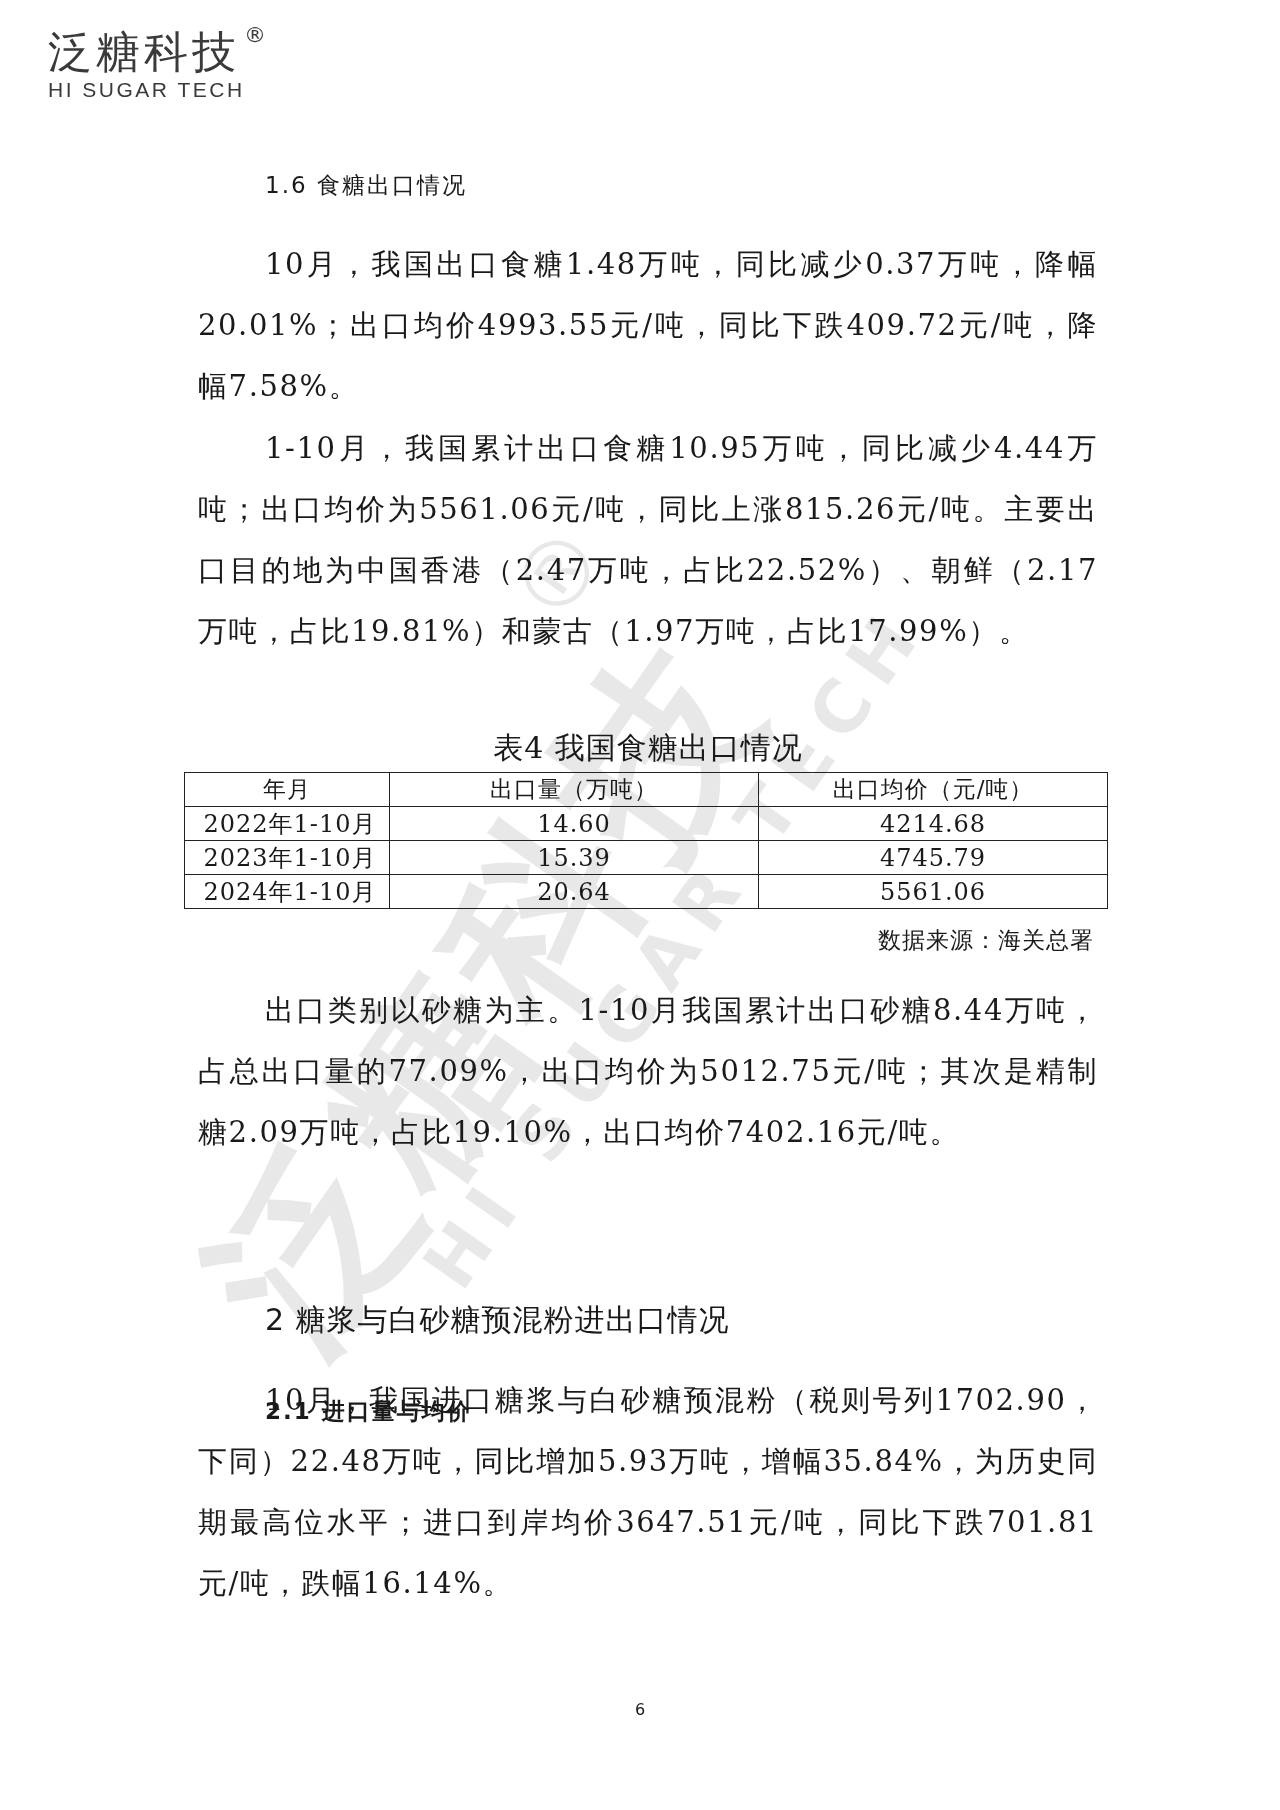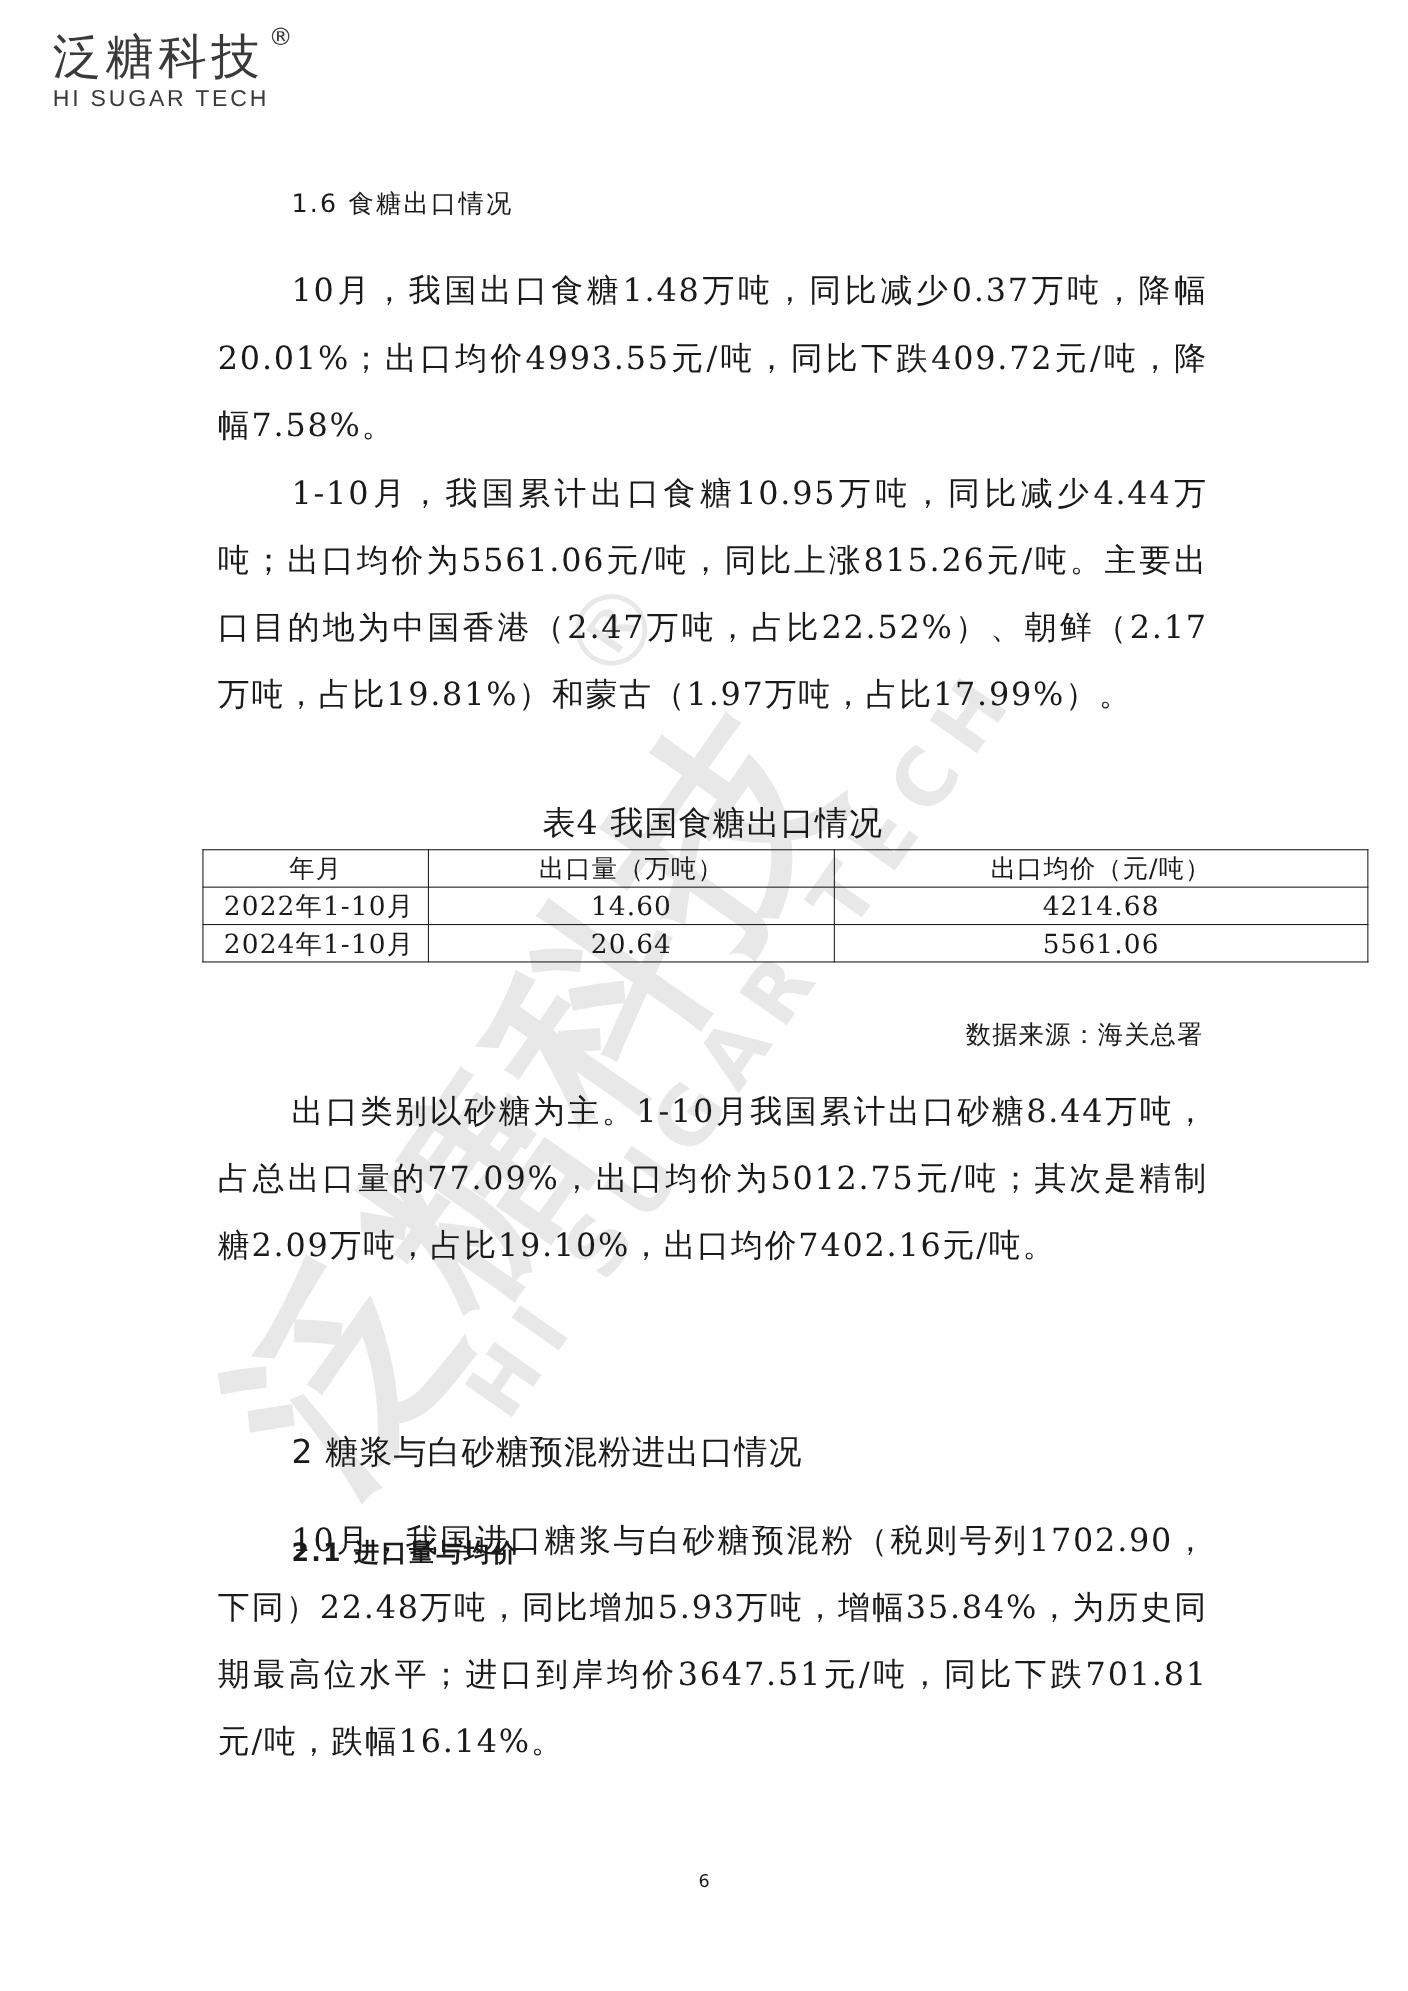--- a/index.html
+++ b/index.html
@@ -6,21 +6,21 @@
   body { width: 1280px; height: 1810px; position: relative; overflow: hidden;
          font-family: "DejaVu Serif", "Liberation Serif", serif; color: #1a1a1a; }
   .logo { position: absolute; left: 48px; top: 28px; color: #3a3a3a; }
   .logo-cn { font-family: "DejaVu Sans", sans-serif; font-size: 44px; letter-spacing: 4px; line-height: 48px; font-weight: normal; }
   .logo-en { font-family: "Liberation Sans", sans-serif; font-size: 21px; letter-spacing: 2.5px; line-height: 24px; margin-top: 2px; }
   .logo-reg { position: absolute; left: 196px; top: -6px; font-family: "DejaVu Sans", sans-serif; font-size: 22px; }
   .h3 { position: absolute; left: 265px; font-family: "DejaVu Sans", sans-serif; font-size: 23px; letter-spacing: 2px; }
   .h2 { position: absolute; left: 265px; font-family: "DejaVu Sans", sans-serif; font-size: 30px; letter-spacing: 1px; }
   .para { position: absolute; left: 198px; width: 900px; font-size: 29px; line-height: 61px; letter-spacing: 1.6px; text-align: justify; text-indent: 67px; }
   .caption { position: absolute; left: 198px; width: 900px; text-align: center; font-size: 30px; letter-spacing: 1px; }
-  table.data { position: absolute; left: 184px; top: 772px; width: 1060px; border-collapse: collapse; font-size: 24px; }
+  table.data { position: absolute; left: 184px; top: 772px; width: 924px; border-collapse: collapse; font-size: 24px; }
   table.data th, table.data td { border: 1.5px solid #222; height: 33px; padding: 0 4px; text-align: center; font-weight: normal; letter-spacing: 1px; }
   table.data th { font-family: "DejaVu Sans", sans-serif; font-size: 23px; }
   table.data th:nth-child(1), table.data td:nth-child(1) { width: 190px; }
   table.data th:nth-child(2), table.data td:nth-child(2) { width: 360px; }
   table.data td:nth-child(1) { text-align: center; padding-left: 10px; }
   .source { position: absolute; right: 186px; top: 925px; font-size: 23px; letter-spacing: 1px; margin-left: 48px; }
   .pagenum { position: absolute; left: 0; width: 1280px; top: 1700px; text-align: center; font-family: "DejaVu Sans", sans-serif; font-size: 16px; }
   .watermark { position: absolute; left: 320px; top: 560px; transform: rotate(-55deg); transform-origin: left top;
                color: rgba(0,0,0,0.09); font-family: "DejaVu Sans", sans-serif; pointer-events: none; white-space: nowrap; }
   .wm-cn { font-size: 190px; font-weight: bold; letter-spacing: 10px; position: absolute; left: -660px; top: 260px; }
@@ -58,20 +58,25 @@
       <th>出口均价（元/吨）</th>
     </tr>
   </thead>
   <tbody>
     <tr>
       <td>2022年1-10月</td>
       <td>14.60</td>
       <td>4214.68</td>
     </tr>
     <tr>
+      <td>2023年1-10月</td>
+      <td>15.39</td>
+      <td>4745.79</td>
+    </tr>
+    <tr>
       <td>2024年1-10月</td>
       <td>20.64</td>
       <td>5561.06</td>
     </tr>
   </tbody>
 </table>
 
 <div class="source">数据来源：海关总署</div>
 
 <div class="para" style="top:980px;">出口类别以砂糖为主。1-10月我国累计出口砂糖8.44万吨，占总出口量的77.09%，出口均价为5012.75元/吨；其次是精制糖2.09万吨，占比19.10%，出口均价7402.16元/吨。</div>

